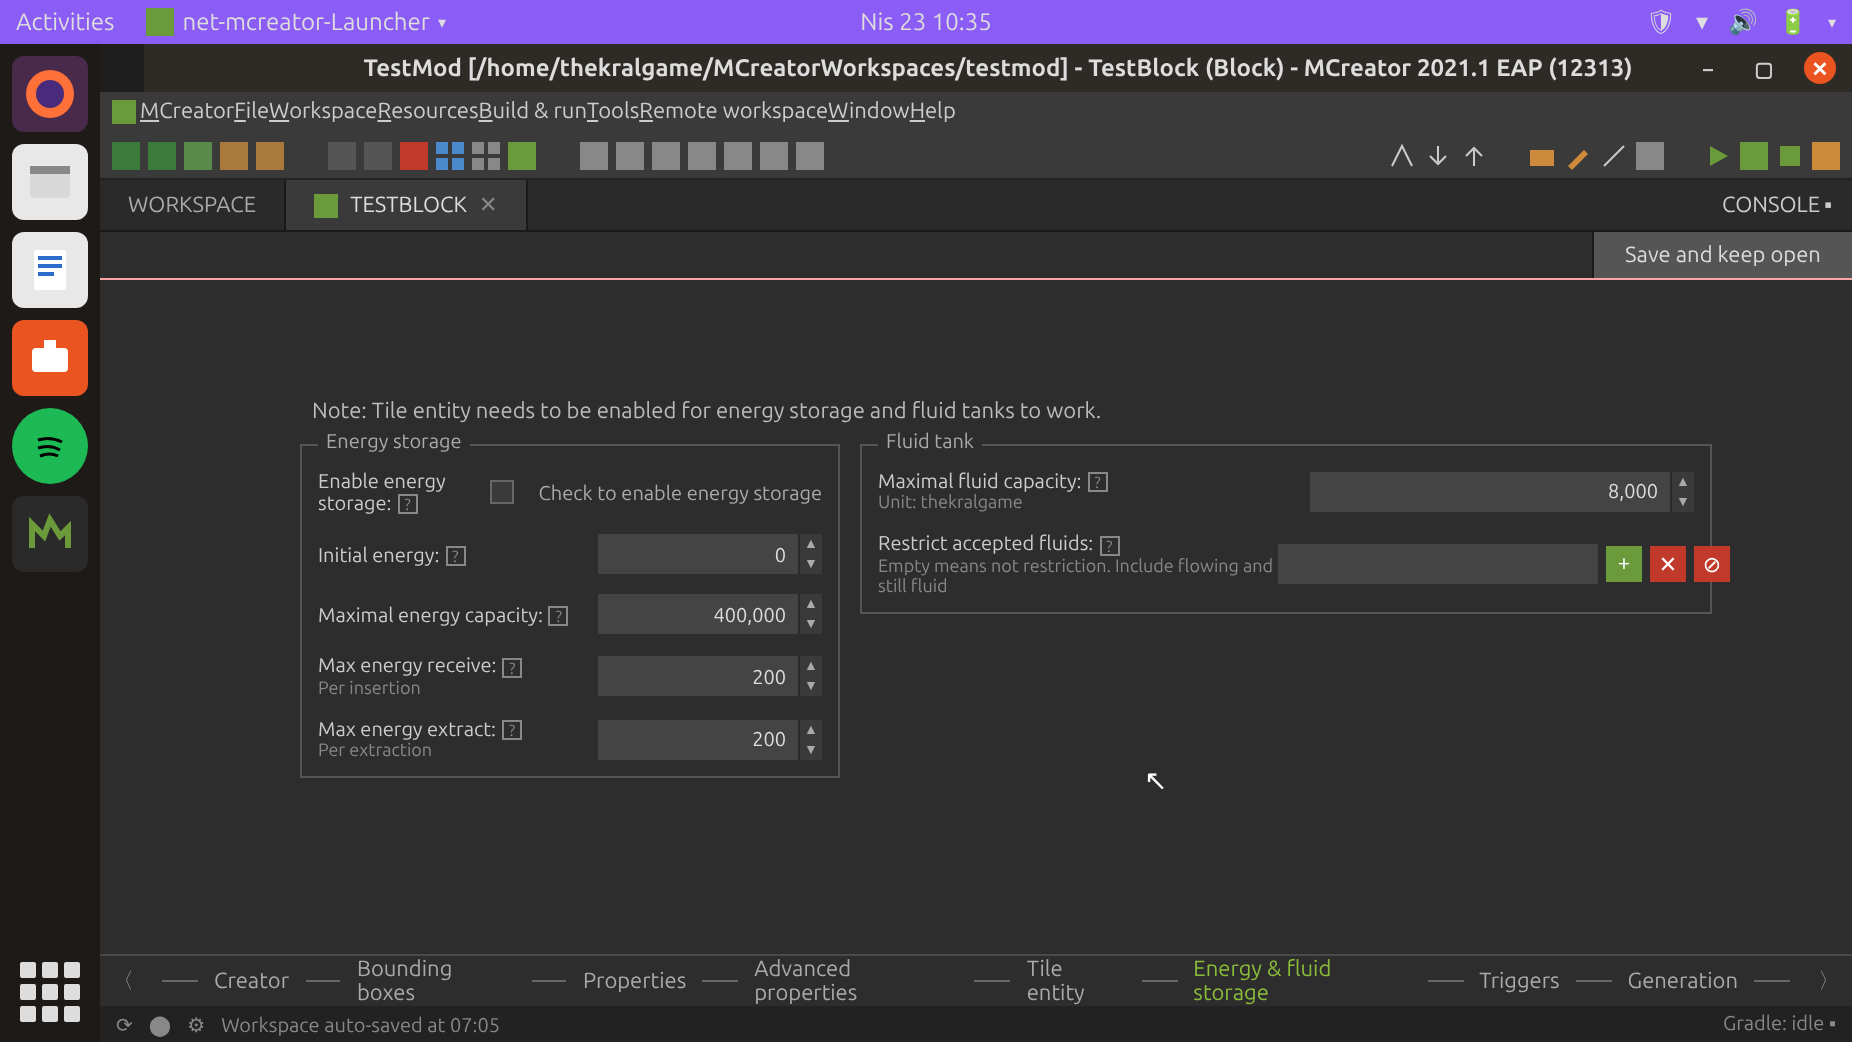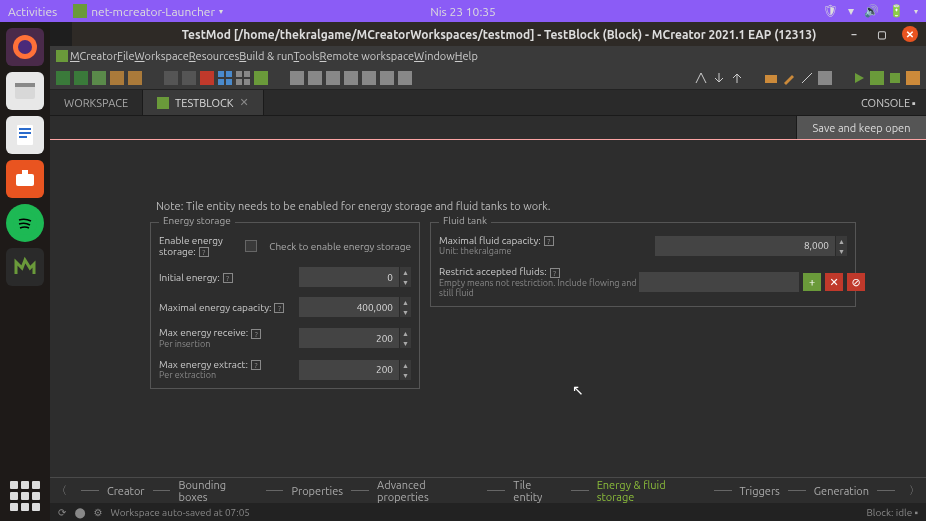--- a/index.html
+++ b/index.html
@@ -468,18 +468,18 @@
       <span class="item">Generation</span>
     <span class="sep"></span>
     <span class="arrow">〉</span>
   </div>
 
   <div class="statusbar">
     <span>⟳</span>
     <span>⬤</span>
     <span>⚙</span>
     <span>Workspace auto-saved at 07:05</span>
-    <span class="right"><span>Block: idle</span> <span>▪</span></span>
+    <span class="right"><span>Gradle: idle</span> <span>▪</span></span>
   </div>
 
 </div>
 
 <div class="cursor">↖</div>
 
 </body></html>

